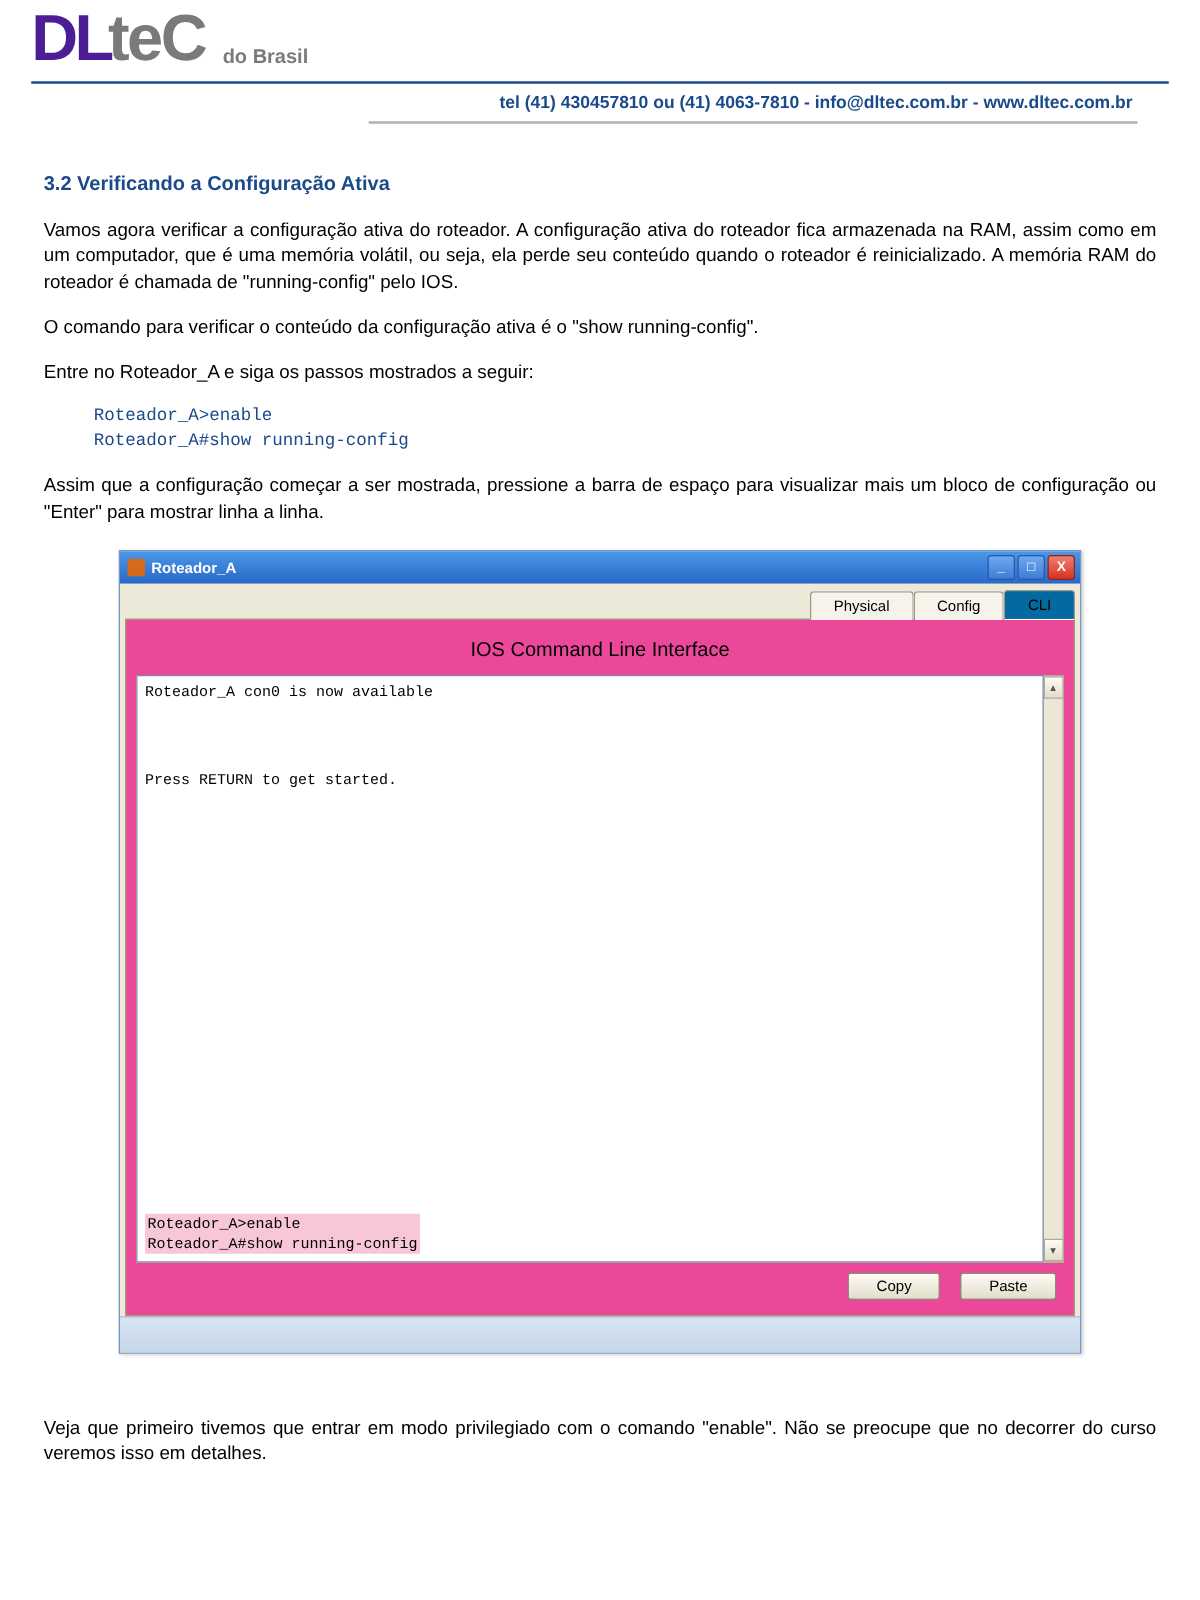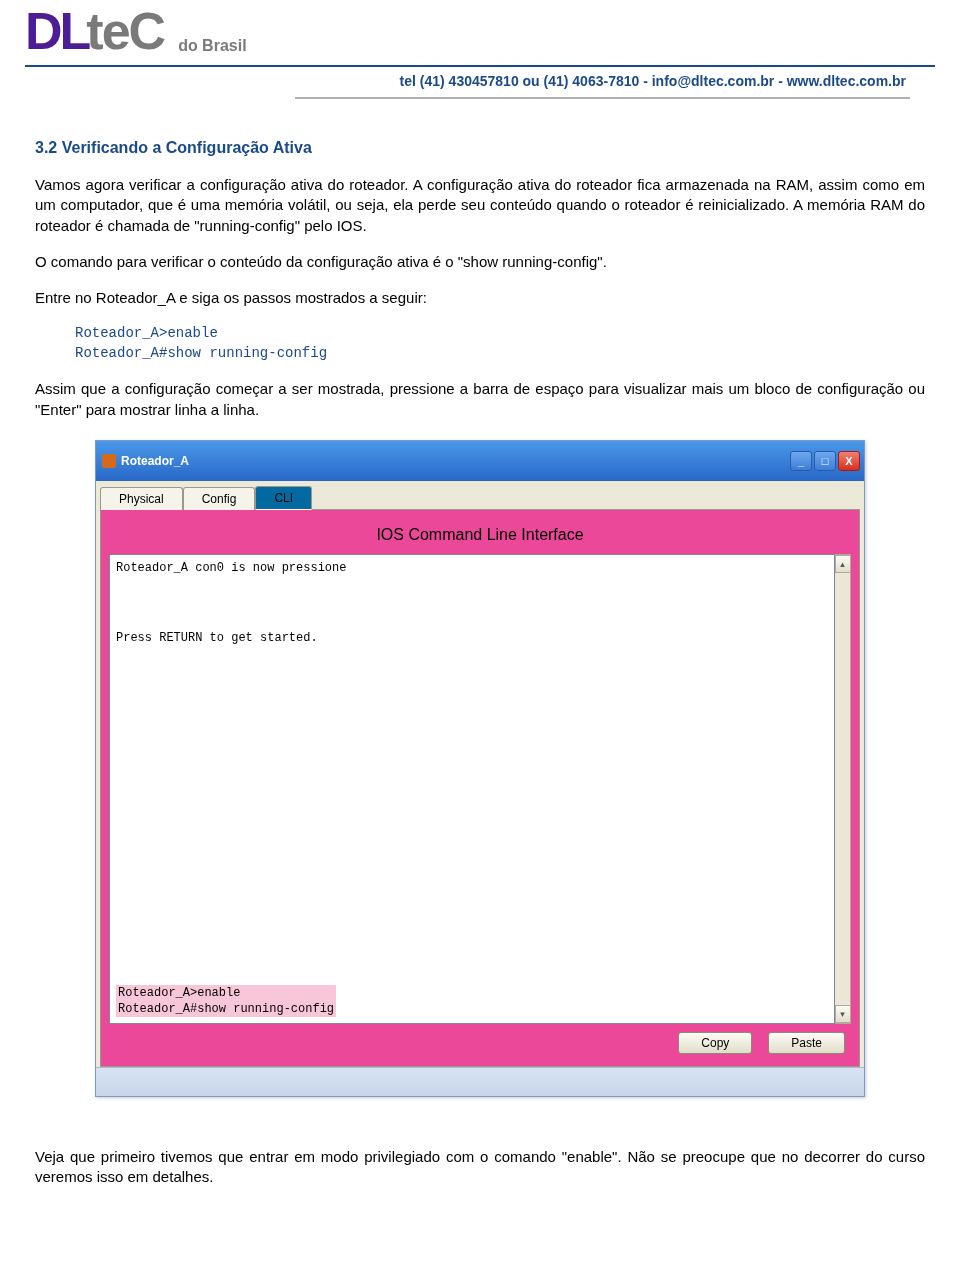--- a/index.html
+++ b/index.html
@@ -86,21 +86,21 @@
     margin: 20px auto 0 auto;
     width: 770px;
   }
   .win {
     border: 1px solid #7a99c4;
     background: #ece9d8;
     box-shadow: 1px 1px 3px rgba(0,0,0,0.2);
   }
   .titlebar {
     background: linear-gradient(to bottom, #4a98e8 0%, #2868c8 100%);
-    height: 40px;
+    height: 26px;
     display: flex;
     align-items: center;
     padding: 0 4px 0 6px;
     justify-content: space-between;
     text-align: right;
   }
   .titlebar-left { display: flex; align-items: center; gap: 5px; }
   .titlebar-icon {
     width: 14px; height: 14px;
     background: #d46a1a;
@@ -120,20 +120,21 @@
     display: flex; align-items: center; justify-content: center;
     font-size: 11px; color: #fff; font-weight: 700;
   }
   .winbtn.close { background: linear-gradient(to bottom,#f08070,#d83020); border-color:#a02010;}
   .tabs {
     display: flex;
     background: #ece9d8;
     padding: 4px 4px 0 4px;
     font-size: 12px;
     align-items: flex-end;
+    justify-content: flex-end;
   }
   .tab {
     border: 1px solid #9a9a8a;
     border-bottom: none;
     padding: 4px 18px;
     background: #f5f3ea;
     margin-right: 0;
     border-radius: 3px 3px 0 0;
     position: relative;
     top: 1px;
@@ -263,21 +264,21 @@
       </div>
       <div class="tabs">
         <div class="tab">Physical</div>
         <div class="tab">Config</div>
         <div class="tab active">CLI</div>
       </div>
       <div class="tabcontent">
         <div class="cli-title">IOS Command Line Interface</div>
         <div class="cli-box-wrap">
           <div class="cli-box">
-            <div class="cli-line">Roteador_A con0 is now pressione</div>
+            <div class="cli-line">Roteador_A con0 is now available</div>
             <br><br><br><br>
             <div class="cli-line">Press RETURN to get started.</div>
             <div class="highlight-cmd">
               <div>Roteador_A&gt;enable</div>
               <div>Roteador_A#show running-config</div>
             </div>
           </div>
           <div class="scroll">
             <div class="scroll-btn">▴</div>
             <div class="scroll-btn">▾</div>

